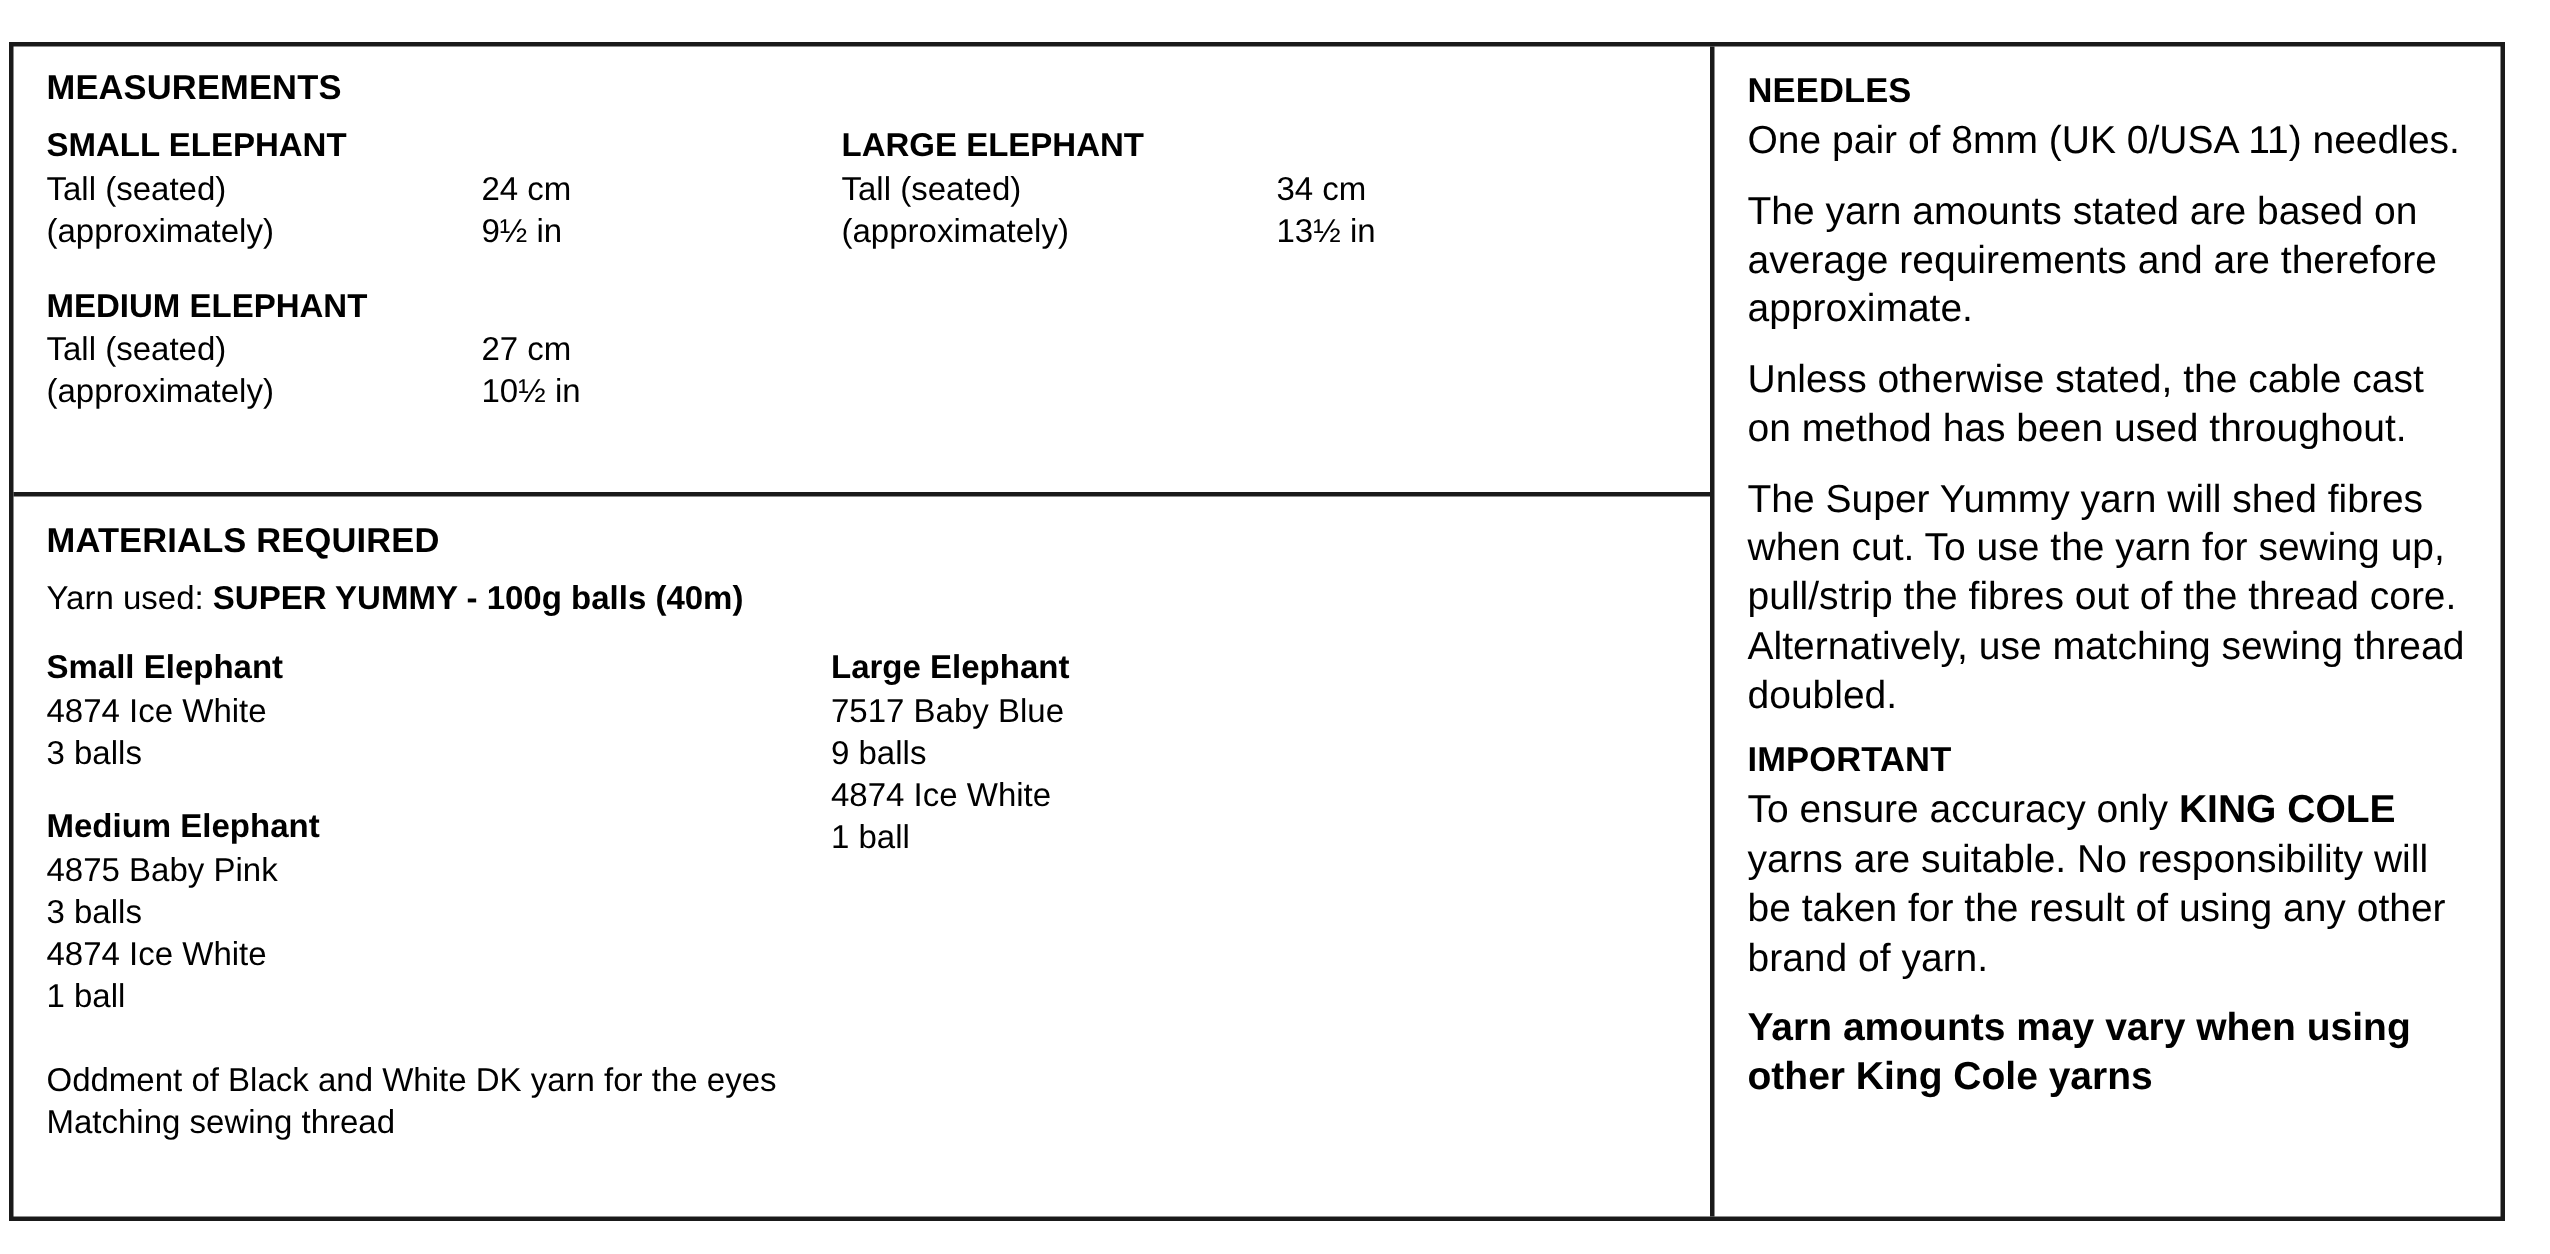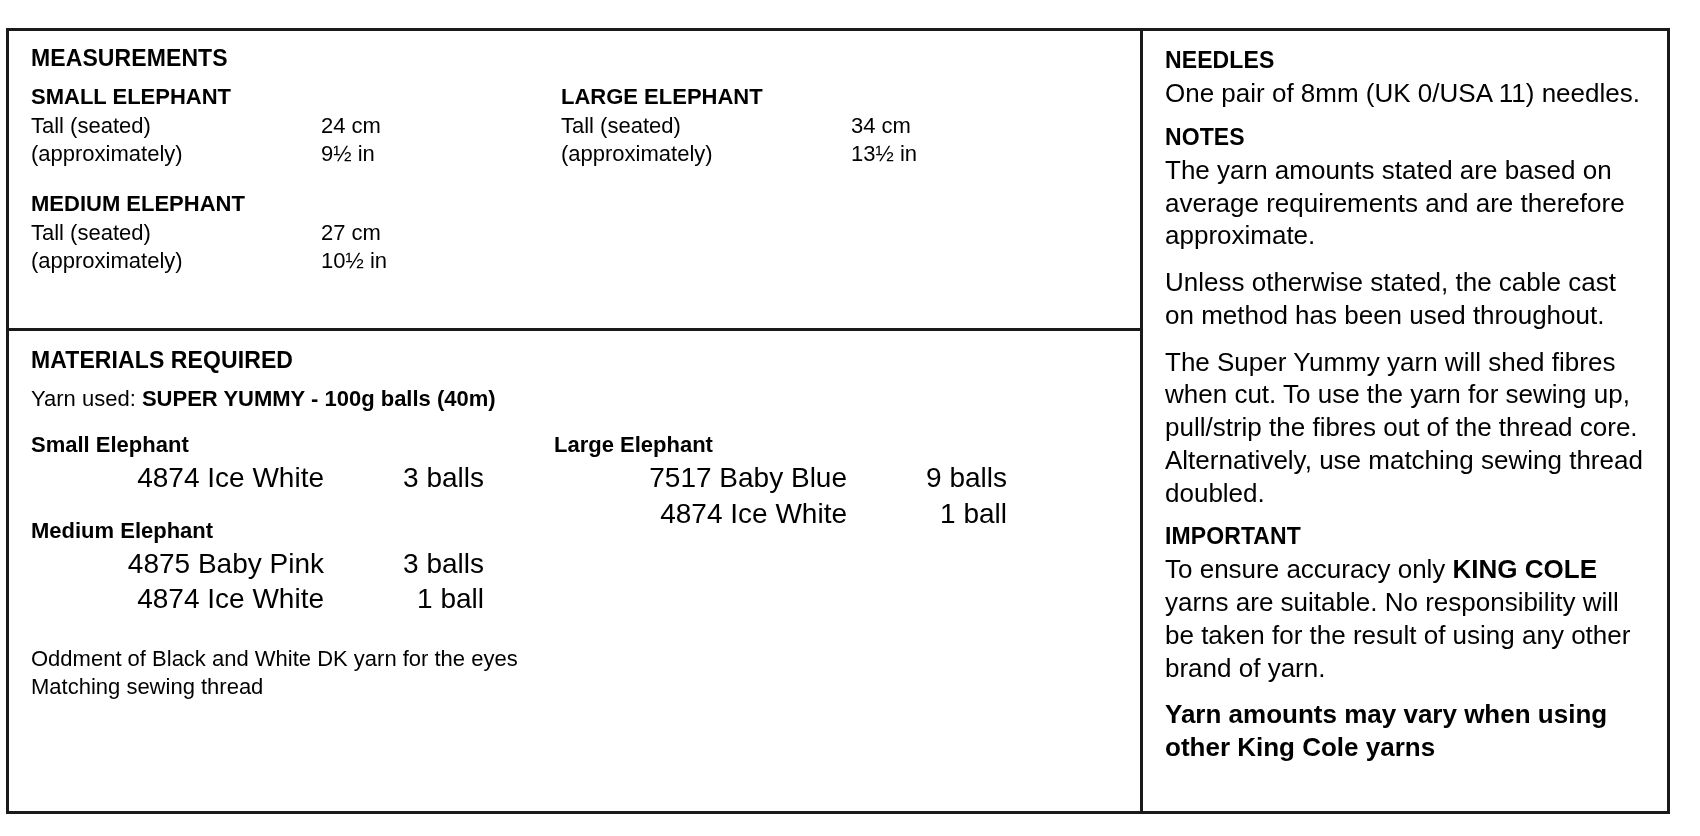--- a/index.html
+++ b/index.html
@@ -106,24 +106,23 @@
   .mat-col {
     width: 523px;
   }
   .mat-group-title {
     font-size: 22px;
     font-weight: bold;
     margin: 0 0 2px 0;
   }
   .mat-line {
     display: flex;
-    flex-direction: row;
-    font-size: 28px;
+    flex-direction: column;
+    font-size: 22px;
     line-height: 1.27;
-    text-align: right;
   }
   .mat-name {
     width: 293px;
   }
   .mat-qty {
     width: 160px;
   }
   .mat-spacer {
     height: 22px;
   }
@@ -257,21 +256,20 @@
           <p>Oddment of Black and White DK yarn for the eyes</p>
           <p>Matching sewing thread</p>
         </div>
       </section>
     </div>
 
     <div class="right-col">
       <h2 class="section-title">NEEDLES</h2>
       <p>One pair of 8mm (UK 0/USA 11) needles.</p>
 
-      <h2 class="section-title">NOTES</h2>
       <p>The yarn amounts stated are based on average requirements and are therefore approximate.</p>
       <p>Unless otherwise stated, the cable cast on method has been used throughout.</p>
       <p>The Super Yummy yarn will shed fibres when cut. To use the yarn for sewing up, pull/strip the fibres out of the thread core. Alternatively, use matching sewing thread doubled.</p>
 
       <h2 class="section-title">IMPORTANT</h2>
       <p><span>To ensure accuracy only </span><span class="inline-bold">KING COLE</span><span> yarns are suitable. No responsibility will be taken for the result of using any other brand of yarn.</span></p>
 
       <p class="bold-note">Yarn amounts may vary when using other King Cole yarns</p>
     </div>
 

